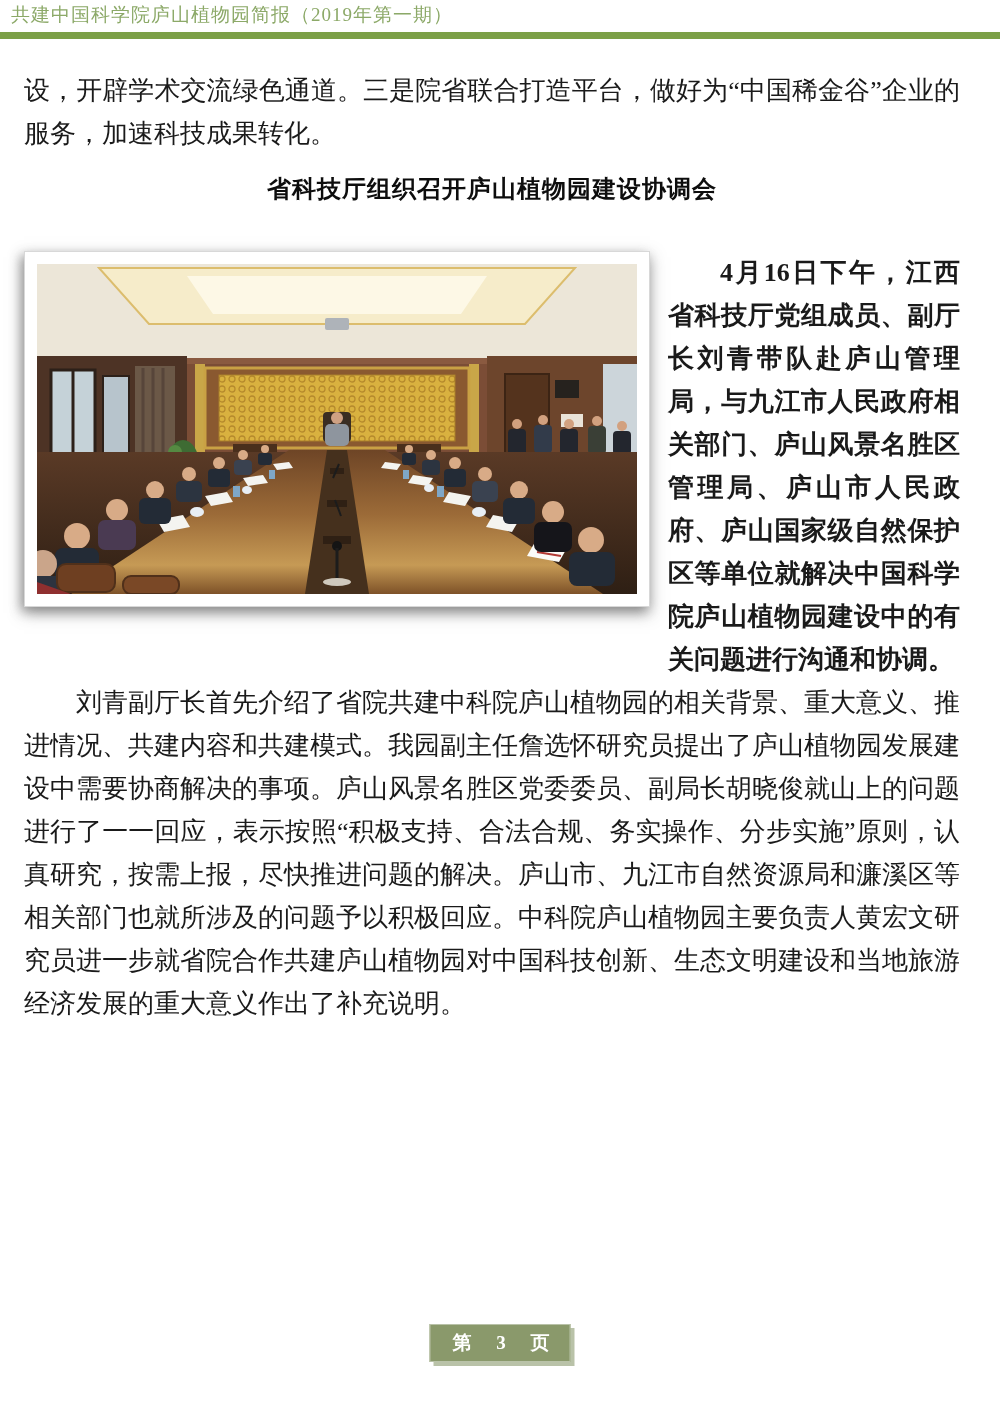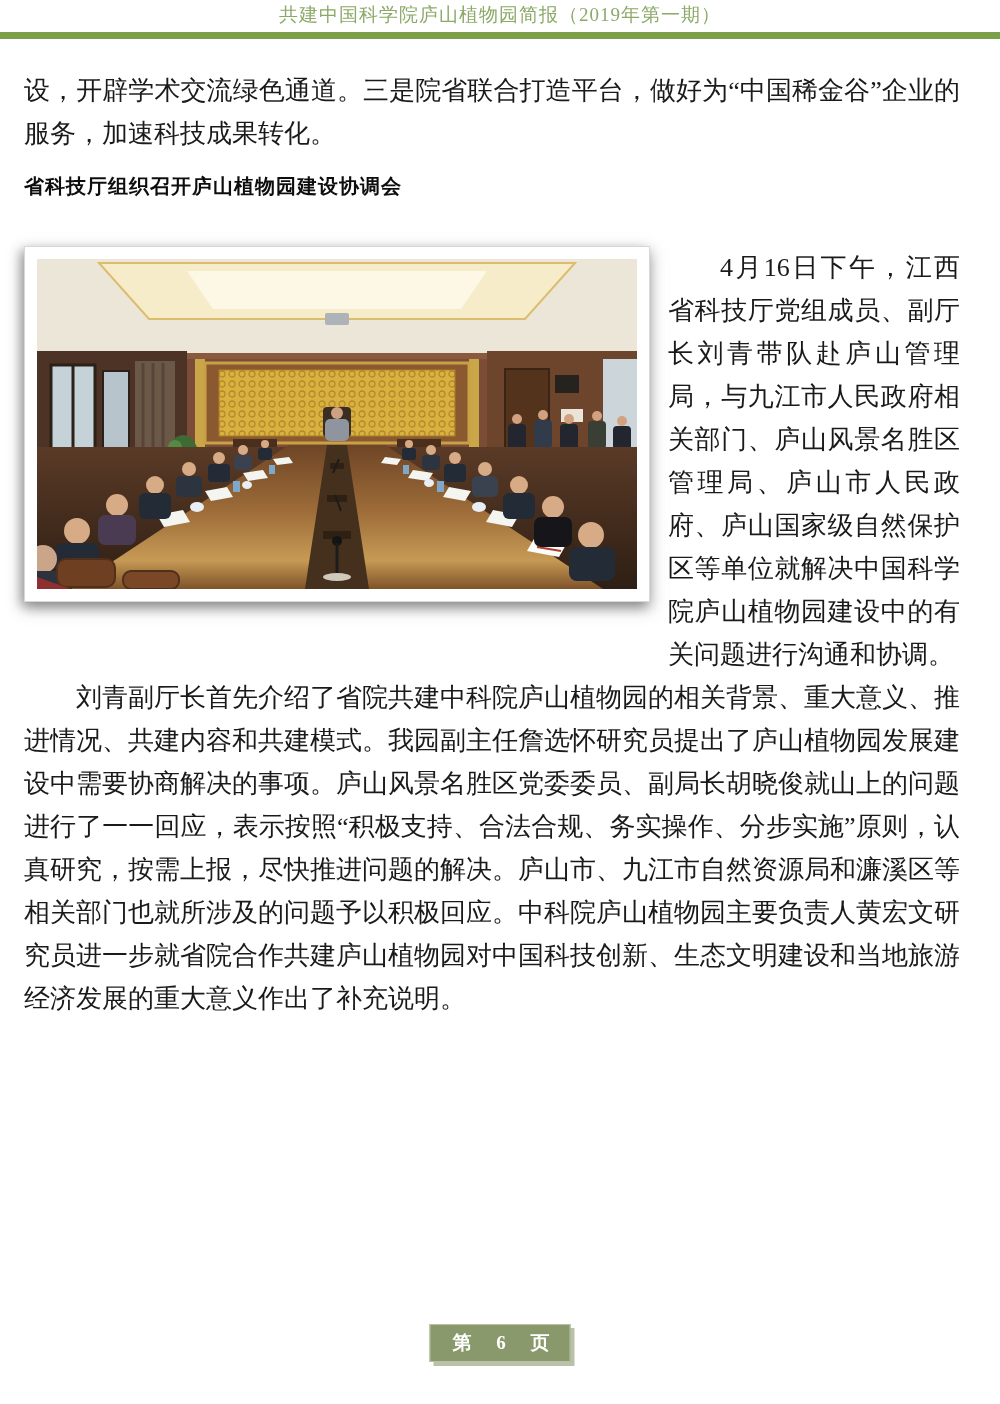--- a/index.html
+++ b/index.html
@@ -2,36 +2,36 @@
 <html><head>
 <meta charset="utf-8">
 <style>
   html,body{margin:0;padding:0;}
   body{
     width:1000px;height:1404px;position:relative;background:#ffffff;
     font-family:"Liberation Serif","DejaVu Serif",serif;
     overflow:hidden;color:#1a1a1a;
   }
   .header-title{
-    text-align:center;color:#8CA968;font-size:19px;line-height:24px;
-    padding-top:3px;letter-spacing:1px;
+    color:#8CA968;font-size:19px;line-height:24px;
+    padding-top:3px;letter-spacing:1px;padding-left:11px;
   }
   .header-rule{height:7px;background:#7CA047;margin-top:5px;}
   .content{padding:0 40px 0 24px;}
   .para{
     font-size:26px;line-height:43px;text-align:justify;margin:0;
     text-justify:inter-ideograph;
   }
   .p-top{margin-top:30px;}
   .section-heading{
-    margin:18px 0 0 0;text-align:left;
+    margin:18px 0 0 0;text-align:center;
     font-family:"Liberation Sans","DejaVu Sans",sans-serif;
-    font-weight:700;font-size:20px;color:#0d0d0d;letter-spacing:1px;
-  }
-  .wrap-para{margin-top:46px;}
+    font-weight:700;font-size:24px;color:#0d0d0d;letter-spacing:1px;
+  }
+  .wrap-para{margin-top:46px;font-weight:bold;}
   .indent{text-indent:2em;}
   .photo-frame{
     float:left;display:block;width:600px;height:330px;
     margin:0 18px 36px 0;padding:12px;background:#ffffff;
     border:1px solid #d8d8d8;
     box-shadow:0 6px 14px rgba(70,70,70,.5),-4px 4px 10px rgba(90,90,90,.35);
   }
   .photo-frame svg{display:block;}
   .page-badge{
     position:absolute;left:50%;bottom:42px;transform:translateX(-50%);
@@ -203,13 +203,13 @@
         <polygon points="0,318 34,330 0,330" fill="#8f2f2f"></polygon>
       </svg>
     </span><span>4月16日下午，江西省科技厅党组成员、副厅长刘青带队赴庐山管理局，与九江市人民政府相关部门、庐山风景名胜区管理局、庐山市人民政府、庐山国家级自然保护区等单位就解决中国科学院庐山植物园建设中的有关问题进行沟通和协调。</span>
   </div>
 
   <p class="para indent">刘青副厅长首先介绍了省院共建中科院庐山植物园的相关背景、重大意义、推进情况、共建内容和共建模式。我园副主任詹选怀研究员提出了庐山植物园发展建设中需要协商解决的事项。庐山风景名胜区党委委员、副局长胡晓俊就山上的问题进行了一一回应，表示按照“积极支持、合法合规、务实操作、分步实施”原则，认真研究，按需上报，尽快推进问题的解决。庐山市、九江市自然资源局和濂溪区等相关部门也就所涉及的问题予以积极回应。中科院庐山植物园主要负责人黄宏文研究员进一步就省院合作共建庐山植物园对中国科技创新、生态文明建设和当地旅游经济发展的重大意义作出了补充说明。</p>
 
 
 </div>
 
-<div class="page-badge">第 6 页</div>
+<div class="page-badge">第 3 页</div>
 
 </body></html>

